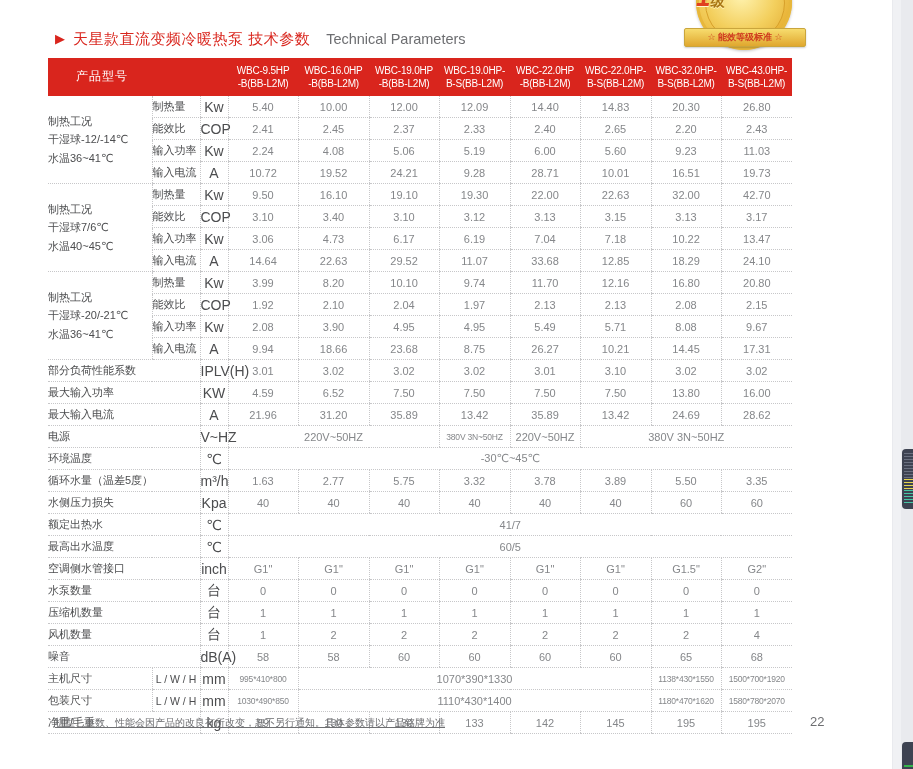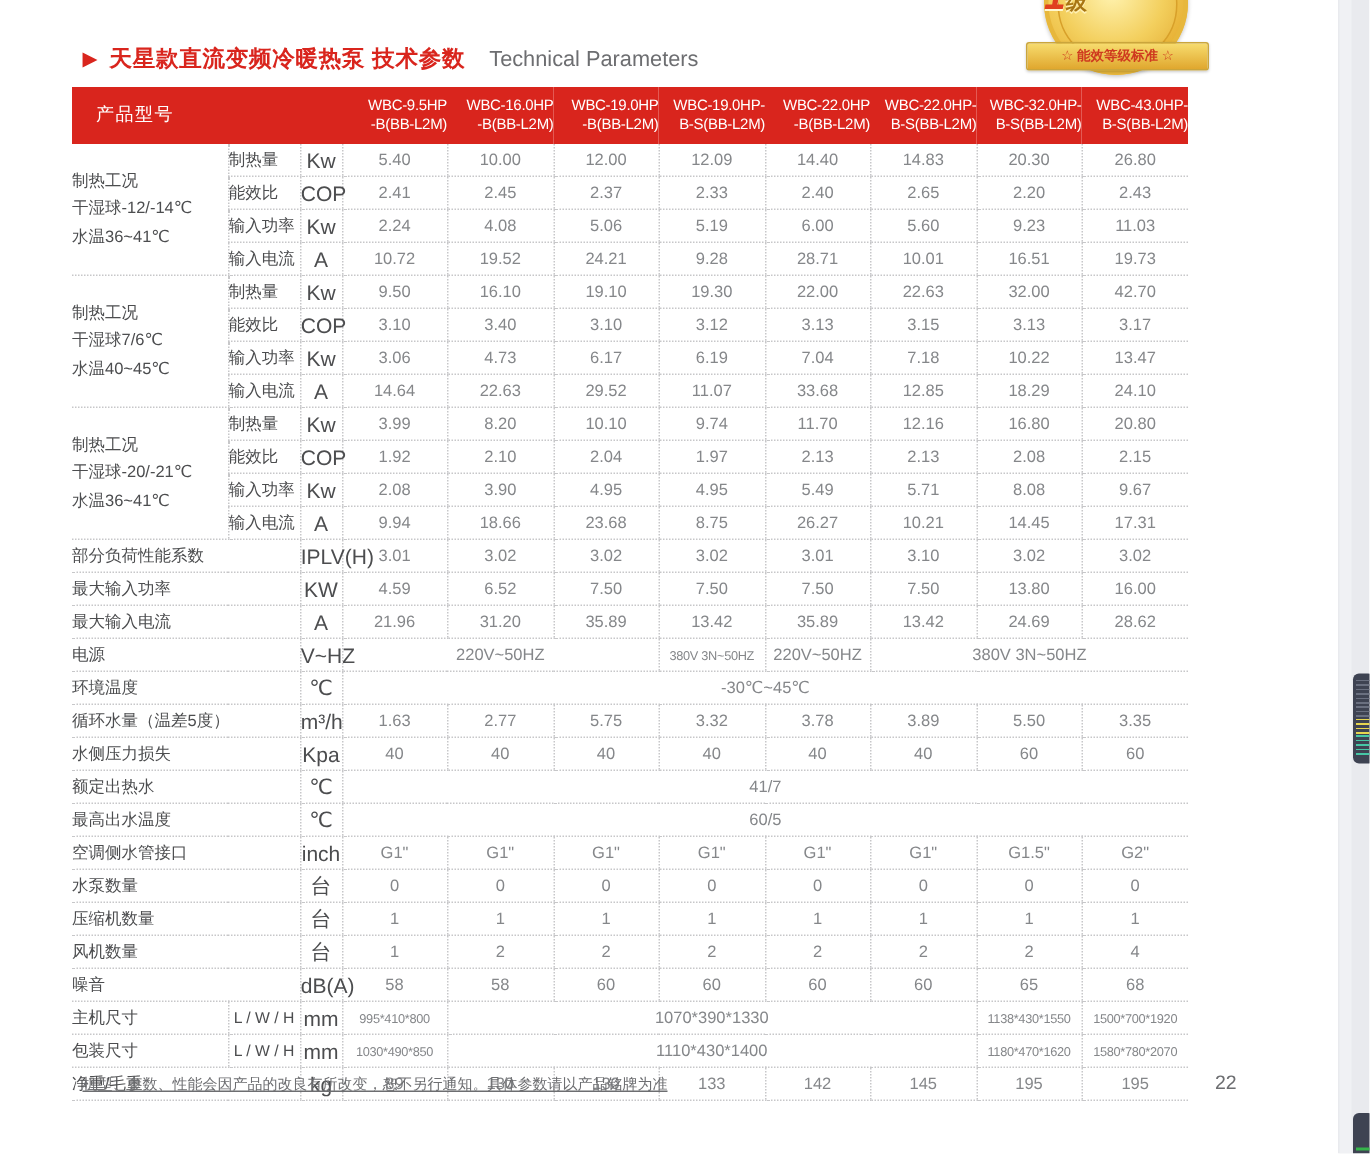--- a/index.html
+++ b/index.html
@@ -3,21 +3,21 @@
 <meta charset="utf-8">
 <style>
   html,body{margin:0;padding:0;}
   body{
     width:913px;height:769px;position:relative;overflow:hidden;
     background:#ffffff;font-family:"Liberation Sans","DejaVu Sans",sans-serif;
   }
   
   .title-row{position:absolute;left:55px;top:30px;white-space:nowrap;}
   .tri{color:#d9251d;font-size:13px;margin-right:8px;vertical-align:1px;}
-  .t-zh{color:#d9251d;font-size:15px;font-weight:bold;letter-spacing:0.5px;}
+  .t-zh{color:#d9251d;font-size:15px;font-weight:normal;letter-spacing:0.5px;}
   .t-en{color:#6d6e71;font-size:14.5px;margin-left:16px;}
   
   .badge{position:absolute;left:696px;top:-46px;width:96px;height:96px;}
   .medal{position:absolute;left:0;top:0;width:96px;height:96px;border-radius:50%;
     background:radial-gradient(circle at 40% 35%, #fdeea0 0%, #f6d565 35%, #e9b53a 70%, #d99c22 100%);
     box-shadow:0 0 0 3px #e7b73c inset, 0 1px 3px rgba(0,0,0,.25);}
   .medal-inner{position:absolute;left:9px;top:9px;width:78px;height:78px;border-radius:50%;
     background:radial-gradient(circle at 45% 40%, #fff3b0 0%, #f3cf5d 55%, #e2a92f 100%);
     border:1px solid #d8a02a;}
   .grade{position:absolute;left:0;top:30px;width:96px;text-align:left;line-height:1;}
@@ -26,22 +26,22 @@
   .grade .suf{color:#a87513;font-size:14px;font-weight:bold;text-shadow:0 1px 0 #fff0b5;}
   .ribbon{position:absolute;left:-12px;top:74px;width:120px;height:17px;
     background:linear-gradient(#f7dc6e,#e0a72e);border:1px solid #caa53c;border-radius:2px;
     text-align:center;line-height:17px;font-size:9px;color:#cf3a1f;font-weight:bold;
     box-shadow:0 1px 2px rgba(0,0,0,.2);white-space:nowrap;}
   
   table.spec{position:absolute;left:48px;top:58px;width:744px;border-collapse:collapse;
     table-layout:fixed;}
   table.spec th,table.spec td{padding:0;margin:0;}
   thead th{background:#d9251d;color:#ffffff;font-weight:normal;height:38px;
-    font-size:10px;line-height:1.3;text-align:right;letter-spacing:-0.2px;}
-  thead th.hlabel{text-align:left;padding-left:16px;font-size:12px;letter-spacing:1px;}
+    font-size:10px;line-height:1.3;text-align:center;letter-spacing:-0.2px;}
+  thead th.hlabel{text-align:left;padding-left:28px;font-size:12px;letter-spacing:1px;}
   tbody td{height:21px;font-size:11px;color:#85878a;text-align:center;
     border-bottom:1px dotted #c7c7c9;white-space:nowrap;}
   tbody td.bl{border-left:1px dotted #c7c7c9;}
   td.glab{color:#4c4d4f;text-align:left;padding-left:13px;vertical-align:middle;
     line-height:1.65;font-size:11px;}
   td.lab{color:#4c4d4f;text-align:left;padding-left:13px;}
   td.sublab{color:#4c4d4f;text-align:left;padding-left:9px;}
   td.mid{color:#4c4d4f;text-align:center;padding-left:0;font-size:10.5px;}
   td.unit{color:#4c4d4f;font-size:14px;overflow:visible;}
   td.val.small{font-size:8.5px;letter-spacing:-0.2px;}

